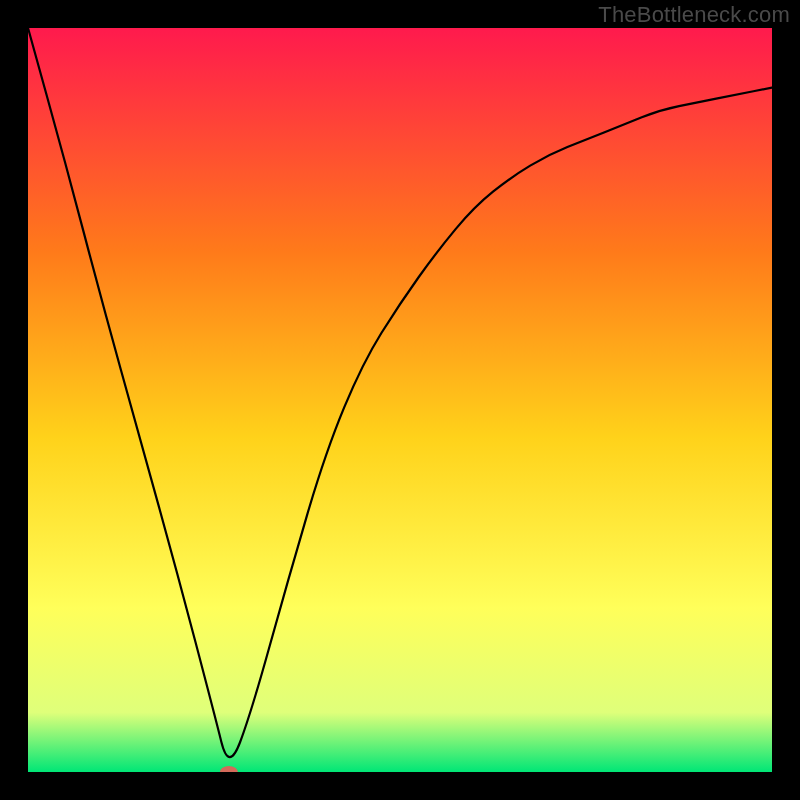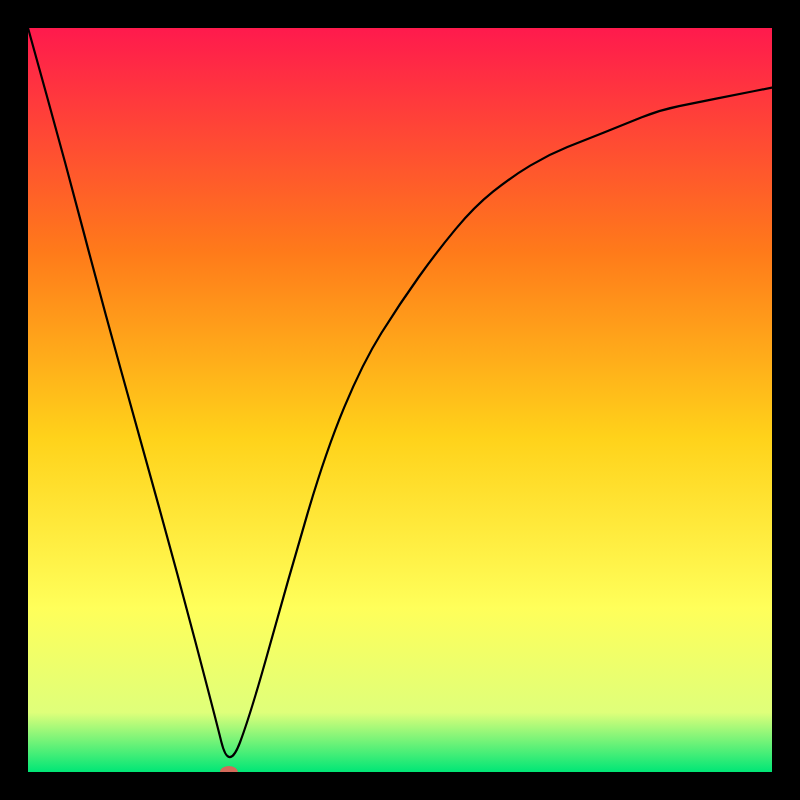--- a/index.html
+++ b/index.html
@@ -50,13 +50,14 @@
           <stop id="g3" offset="78%" stop-color="#ffff5a"></stop>
           <stop id="g4" offset="92%" stop-color="#dfff7a"></stop>
           <stop id="g5" offset="100%" stop-color="#00e676"></stop>
         </linearGradient>
       </defs>
       <rect x="0" y="0" width="744" height="744" fill="url(#bg)"></rect>
       <path id="curve" fill="none" stroke="#000" stroke-width="2.2" stroke-linecap="round" d="M 0 0 Q 0 0 18.6 66.96000000000004 Q 37.2 133.92000000000007 55.800000000000004 204.60000000000002 Q 74.4 275.28 93 342.24 Q 111.6 409.2 130.2 476.15999999999997 Q 148.8 543.12 167.4 613.8 Q 186 684.48 193.44 714.24 Q 200.88000000000002 744 212.04000000000002 714.24 Q 223.2 684.48 241.79999999999998 617.52 Q 260.4 550.56 279 487.31999999999994 Q 297.6 424.08 316.20000000000005 379.43999999999994 Q 334.8 334.79999999999995 353.4 305.03999999999996 Q 372 275.28 390.6 249.24 Q 409.20000000000005 223.20000000000005 427.8 200.88 Q 446.4 178.55999999999995 465 163.67999999999995 Q 483.6 148.79999999999995 502.2 137.64 Q 520.8 126.48000000000002 539.4 119.04000000000002 Q 558 111.60000000000002 576.6 104.16000000000003 Q 595.2 96.72000000000003 613.8 89.28000000000003 Q 632.4 81.84000000000003 651 78.12 Q 669.6 74.39999999999998 688.2 70.67999999999995 Q 706.8 66.95999999999992 725.4 63.23999999999995 T 744 59.51999999999998"></path>
       <ellipse id="marker" fill="#d46a5a" cx="200.88000000000002" cy="744" rx="9" ry="6"></ellipse>
     </svg>
   </div>
+  <div class="watermark">TheBottleneck.com</div>
 </div>
 
 </body></html>

